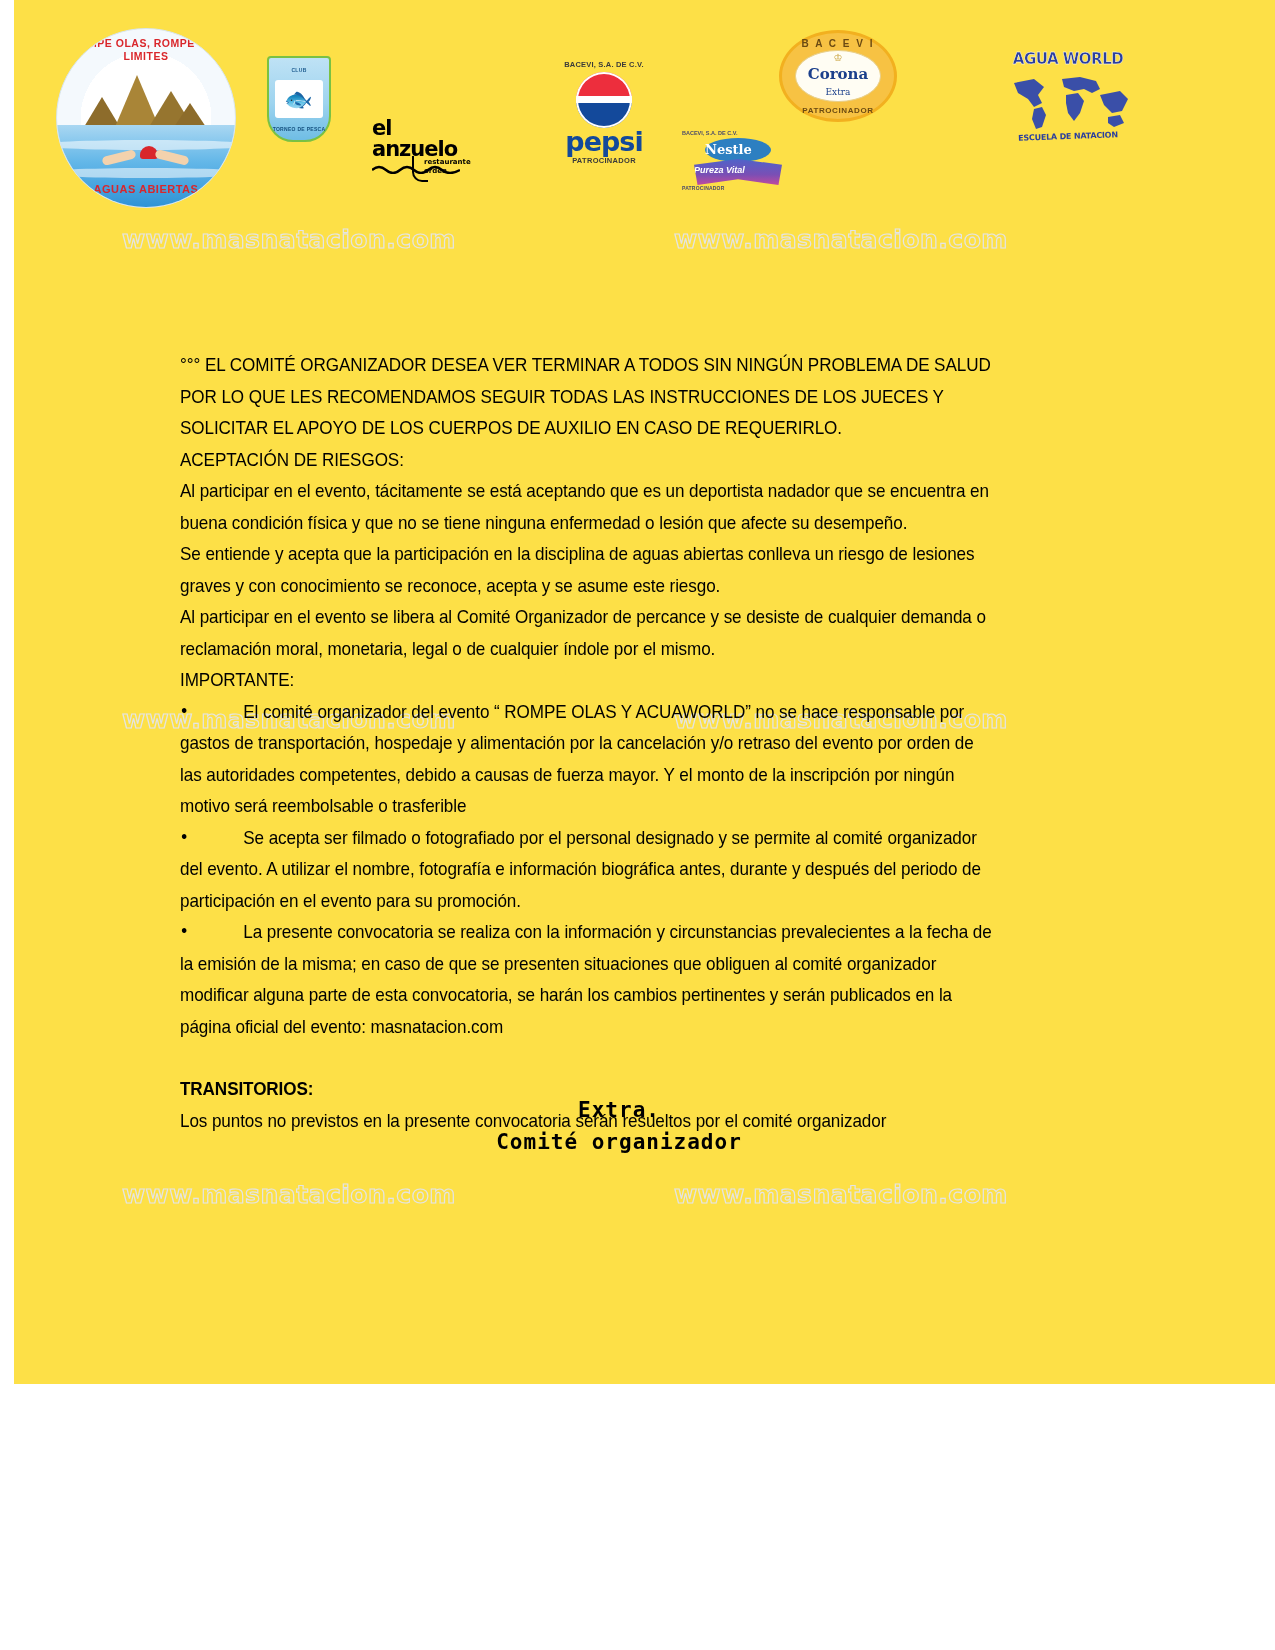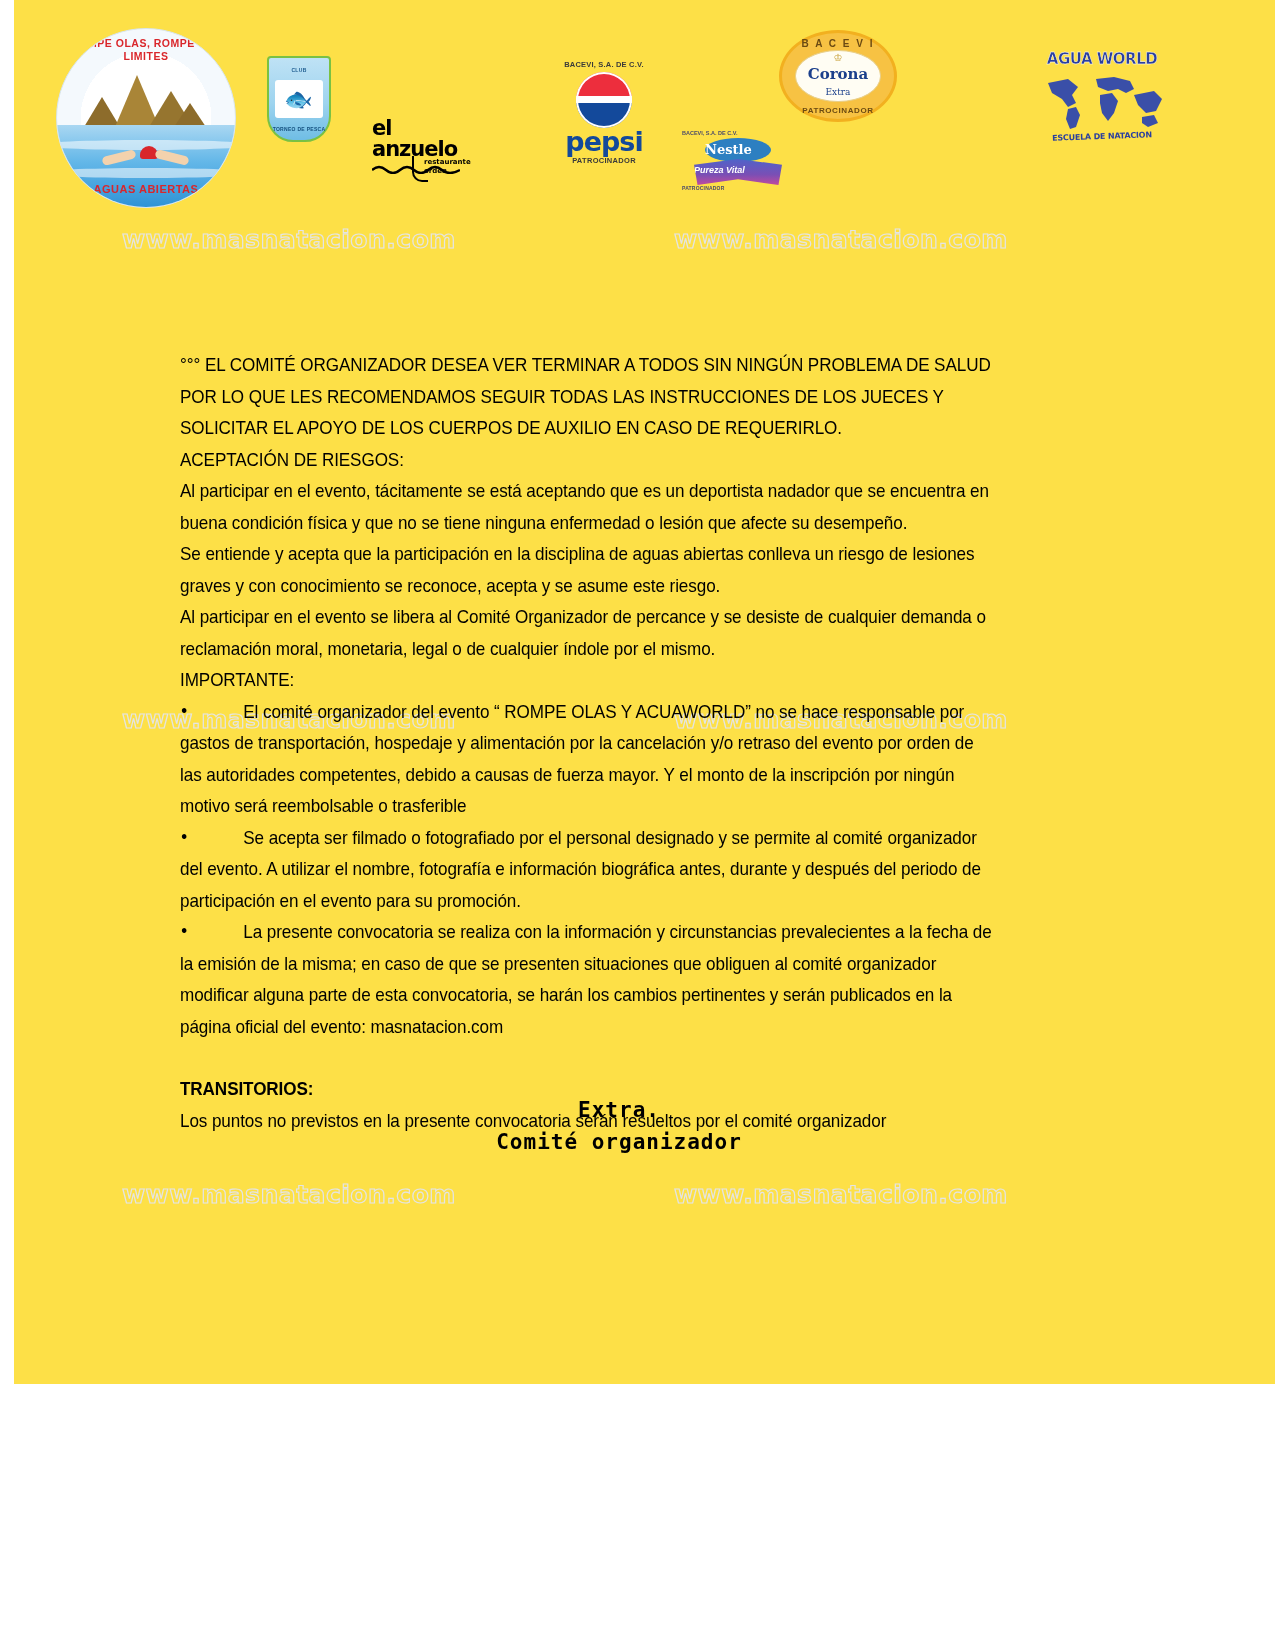--- a/index.html
+++ b/index.html
@@ -323,21 +323,21 @@
   .cabin-base {
     position: absolute; left: 20px; top: 62px;
     width: 0; height: 0;
     border-left: 36px solid transparent;
     border-right: 36px solid transparent;
     border-bottom: 18px solid #bfe3f5;
     opacity: .75;
   }
 
   
-  #logo-aguaworld { left: 1022px; top: 52px; width: 132px; height: 108px; text-align: center; }
+  #logo-aguaworld { left: 988px; top: 52px; width: 132px; height: 108px; text-align: center; }
   .aw-title {
     font-family: "DejaVu Sans", sans-serif;
     font-weight: 700;
     font-size: 15px;
     letter-spacing: -.5px;
     color: #2b3f9e;
     -webkit-text-stroke: .4px #ffffff;
     line-height: 1;
   }
   .aw-map { width: 128px; height: 64px; display: block; margin: 2px auto 0; }

